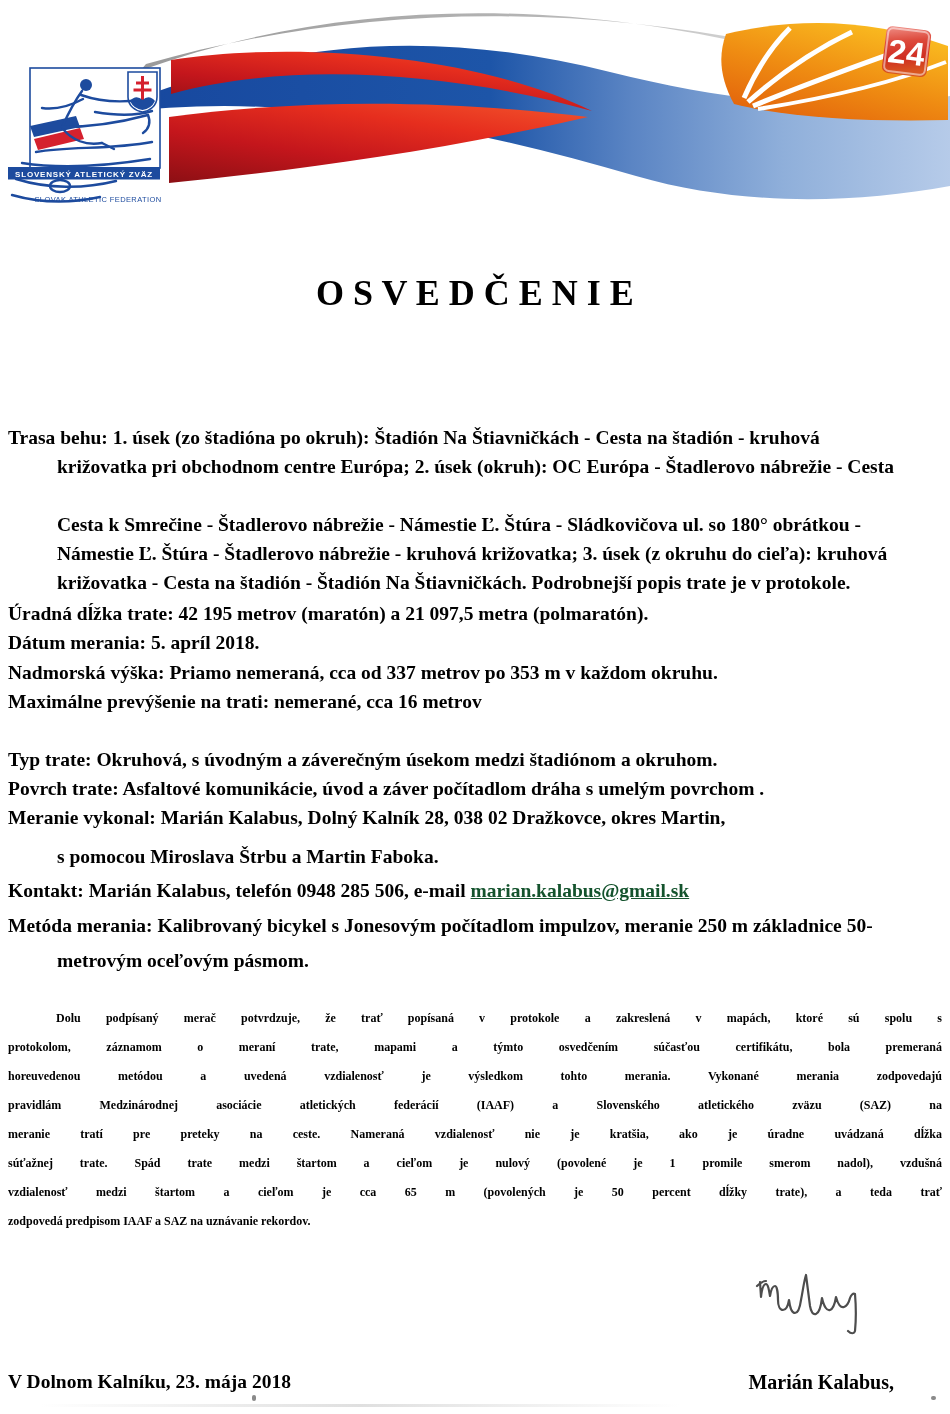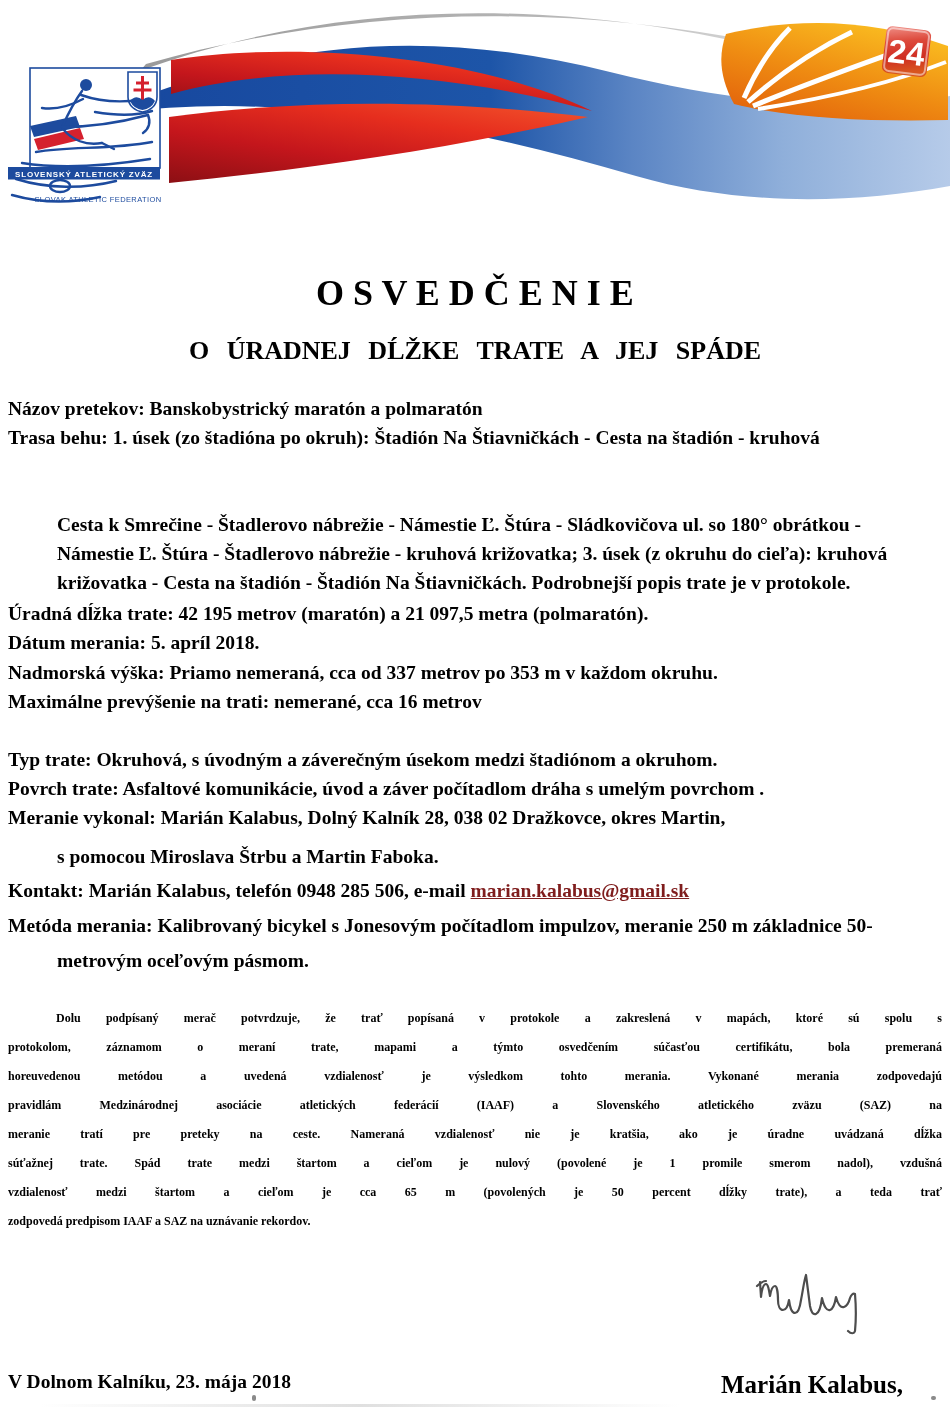--- a/index.html
+++ b/index.html
@@ -10,23 +10,23 @@
          font-size:36px;font-weight:bold;white-space:nowrap;}
   .subtitle{position:absolute;top:336px;left:0;width:100%;text-align:center;
             font-size:26px;font-weight:bold;word-spacing:11px;white-space:nowrap;}
   .line{position:absolute;left:8px;right:8px;font-size:19.5px;font-weight:bold;
         white-space:nowrap;line-height:29px;}
   .indent{left:57px;}
   .stmt{position:absolute;left:8px;right:8px;font-size:12px;font-weight:bold;
         line-height:29px;height:29px;text-align:justify;text-align-last:justify;overflow:hidden;}
   .stmt.first{text-indent:48px;}
   .stmt.last{text-align-last:left;}
-  a.email{color:#7f1d1d;text-decoration:underline;}
+  a.email{color:#14532d;text-decoration:underline;}
   .footer-left{position:absolute;left:8px;top:1371px;font-size:19.5px;font-weight:bold;white-space:nowrap;}
-  .footer-right{position:absolute;right:47px;top:1371px;font-size:25px;font-weight:bold;white-space:nowrap;text-align:right;}
+  .footer-right{position:absolute;right:56px;top:1371px;font-size:20px;font-weight:bold;white-space:nowrap;text-align:right;}
   .sig{position:absolute;left:733px;top:1256px;}
   .artifact-line{position:absolute;top:1404px;left:40px;width:640px;height:3px;
      background:linear-gradient(90deg,rgba(200,200,200,0),rgba(185,185,185,.45),rgba(200,200,200,0));}
   .speck1{position:absolute;left:252px;top:1395px;width:4px;height:6px;background:#8a8a8a;border-radius:2px;}
   .speck2{position:absolute;left:931px;top:1396px;width:5px;height:4px;background:#8a8a8a;border-radius:2px;}
 </style>
 </head>
 <body>
 
 <div class="page">
@@ -118,25 +118,24 @@
         <ellipse cx="60" cy="186" rx="10" ry="6"></ellipse>
       </g>
 
       <rect x="8" y="167" width="152" height="12.5" fill="#1d4b9e"></rect>
       <text x="84" y="176.8" text-anchor="middle" fill="#ffffff" font-family="Liberation Sans, sans-serif" font-weight="bold" font-size="8" letter-spacing="0.8">SLOVENSKÝ ATLETICKÝ ZVÄZ</text>
       <text x="98" y="202" text-anchor="middle" fill="#1d4b9e" font-family="Liberation Sans, sans-serif" font-size="7.5" letter-spacing="0.4">SLOVAK ATHLETIC FEDERATION</text>
     </g>
   </svg>
 
   <div class="title">O S V E D Č E N I E</div>
-  <div class="subtitle">O ÚRADNEJ DĹŽKE TRATE A JEJ SPÁDE</div>
 
-  <div class="line" style="top:394px">Názov pretekov: Banskobystrický maratón a polmaratón</div>
 
   <div class="line" style="top:423px">Trasa behu: 1. úsek (zo štadióna po okruh): Štadión Na Štiavničkách - Cesta na štadión - kruhová</div>
+  <div class="line indent" style="top:452px">križovatka pri obchodnom centre Európa; 2. úsek (okruh): OC Európa - Štadlerovo nábrežie - Cesta</div>
   <div class="line indent" style="top:510px">Cesta k Smrečine - Štadlerovo nábrežie - Námestie Ľ. Štúra - Sládkovičova ul. so 180° obrátkou -</div>
   <div class="line indent" style="top:539px">Námestie Ľ. Štúra - Štadlerovo nábrežie - kruhová križovatka; 3. úsek (z okruhu do cieľa): kruhová</div>
   <div class="line indent" style="top:568px">križovatka - Cesta na štadión - Štadión Na Štiavničkách. Podrobnejší popis trate je v protokole.</div>
 
   <div class="line" style="top:599px">Úradná dĺžka trate: 42 195 metrov (maratón) a 21 097,5 metra (polmaratón).</div>
   <div class="line" style="top:628px">Dátum merania: 5. apríl 2018.</div>
   <div class="line" style="top:658px">Nadmorská výška: Priamo nemeraná, cca od 337 metrov po 353 m v každom okruhu.</div>
   <div class="line" style="top:687px">Maximálne prevýšenie na trati: nemerané, cca 16 metrov</div>
   <div class="line" style="top:745px">Typ trate: Okruhová, s úvodným a záverečným úsekom medzi štadiónom a okruhom.</div>
   <div class="line" style="top:774px">Povrch trate: Asfaltové komunikácie, úvod a záver počítadlom dráha s umelým povrchom .</div>

